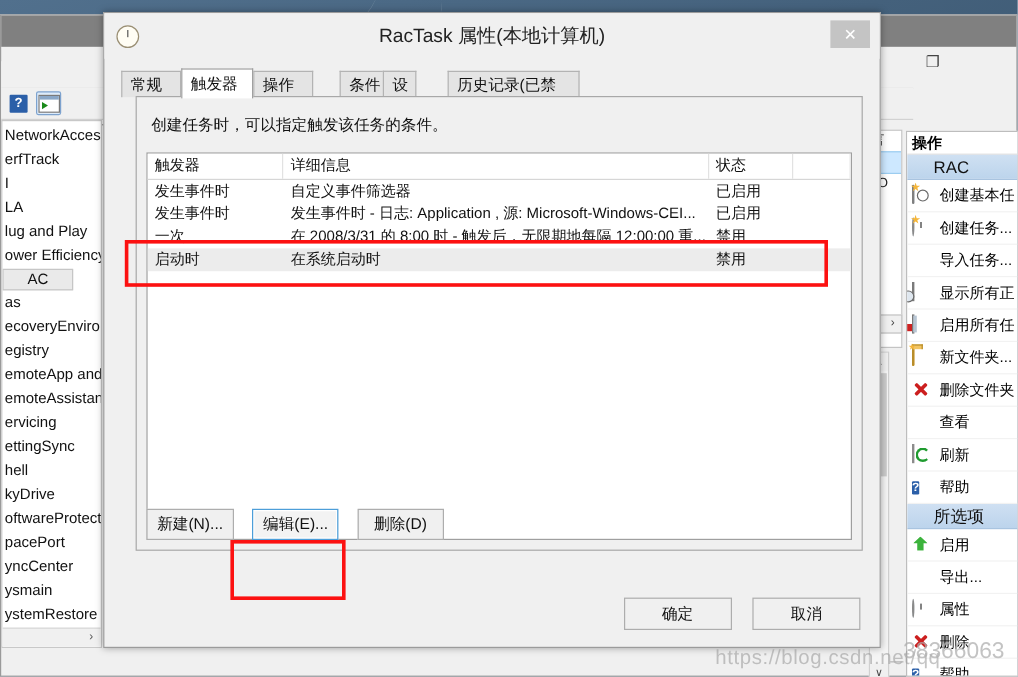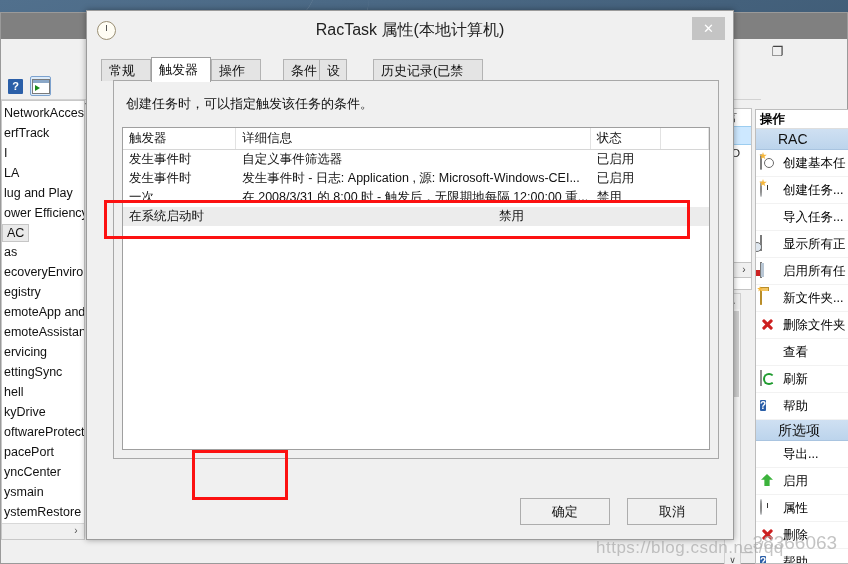--- a/index.html
+++ b/index.html
@@ -35,21 +35,21 @@
   .winlist-glyph{width:16px;height:13px;border:1px solid #7a7a7a;background:#fff;position:relative;}
   .winlist-glyph:before{content:"";position:absolute;left:0;top:0;right:0;height:3px;background:#8aa7c7;}
   .winlist-glyph:after{content:"";position:absolute;left:2px;top:5px;width:0;height:0;
     border-left:5px solid #1a8a1a;border-top:3px solid transparent;border-bottom:3px solid transparent;}
 
   
   #tree-pane{position:absolute;left:0;top:87px;width:84px;height:440px;background:#fff;
              border:1px solid #c8c8c8;box-sizing:border-box;overflow:hidden;}
   .tree-item{height:20px;line-height:20px;padding-left:2px;font-size:12.5px;white-space:nowrap;color:#111;}
   .tree-item.sel{background:#eaeaea;border:1px solid #c6c6c6;display:inline-block;
-                 box-sizing:border-box;padding:0 4px;height:18px;line-height:17px;margin:1px 0 0 0;}
+                 box-sizing:border-box;padding:0 20px;height:18px;line-height:17px;margin:1px 0 0 0;}
   #tree-hscroll{position:absolute;left:0;bottom:0;width:82px;height:15px;background:#f0f0f0;
                 border-top:1px solid #d8d8d8;}
   #tree-hscroll .arrow{position:absolute;right:1px;top:0;width:14px;height:14px;text-align:center;
                        line-height:14px;font-size:10px;color:#555;}
 
   
   #center-pane{position:absolute;left:86px;top:87px;width:40px;height:440px;background:#fff;
                border:1px solid #c8c8c8;box-sizing:border-box;overflow:hidden;}
   #center-strip{position:absolute;left:723px;top:95px;width:28px;height:182px;background:#fff;
                 border:1px solid #c4c4c4;box-sizing:border-box;font-size:11px;overflow:hidden;color:#222;}
@@ -272,26 +272,26 @@
       <span class="txt">刷新</span>
     </div>
     <div class="act-item">
       <span class="ico"><span class="ic-help">?</span></span>
       <span class="txt">帮助</span>
     </div>
 
     <div class="act-group">所选项</div>
 
     <div class="act-item">
+      <span class="ico"><span class="ic-uparrow"></span></span>
+      <span class="txt">启用</span>
+    </div>
+    <div class="act-item">
       <span class="ico"></span>
       <span class="txt">导出...</span>
-    </div>
-    <div class="act-item">
-      <span class="ico"><span class="ic-uparrow"></span></span>
-      <span class="txt">启用</span>
     </div>
     <div class="act-item">
       <span class="ico"><span class="ic-clock2"></span></span>
       <span class="txt">属性</span>
     </div>
     <div class="act-item">
       <span class="ico"><span class="ic-x"></span></span>
       <span class="txt">删除</span>
     </div>
     <div class="act-item">
@@ -341,26 +341,32 @@
         <div class="c2">已启用</div>
         <div class="c3"></div>
       </div>
       <div class="lv-row">
         <div class="c0">一次</div>
         <div class="c1">在 2008/3/31 的 8:00 时 - 触发后，无限期地每隔 12:00:00 重...</div>
         <div class="c2">禁用</div>
         <div class="c3"></div>
       </div>
       <div class="lv-row alt">
+        <div class="c0">启动时</div>
         <div class="c1">在系统启动时</div>
         <div class="c2">禁用</div>
         <div class="c3"></div>
       </div>
     </div>
 
+    <div id="lvbtns">
+      <span class="btn">新建(N)...</span>
+      <span class="btn focus">编辑(E)...</span>
+      <span class="btn">删除(D)</span>
+    </div>
   </div>
 
   <div id="dlgbtns">
     <span class="btn">确定</span>
     <span class="btn">取消</span>
   </div>
 </div>
 
 <div class="redbox" id="rb1" style="left: 104px; top: 200px; width: 586px; height: 39px; border-color: rgb(252, 17, 17);"></div>
 <div class="redbox" id="rb2" style="left: 192px; top: 450px; width: 96px; height: 50px; border-color: rgb(252, 17, 17);"></div>

